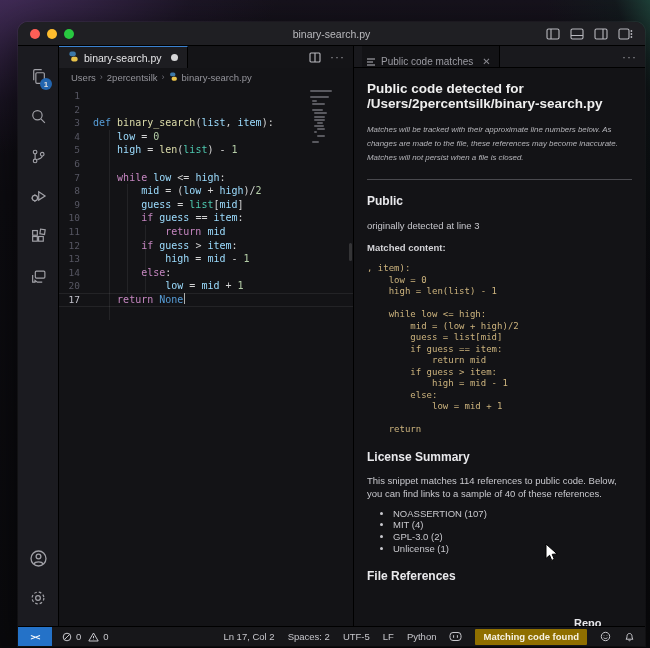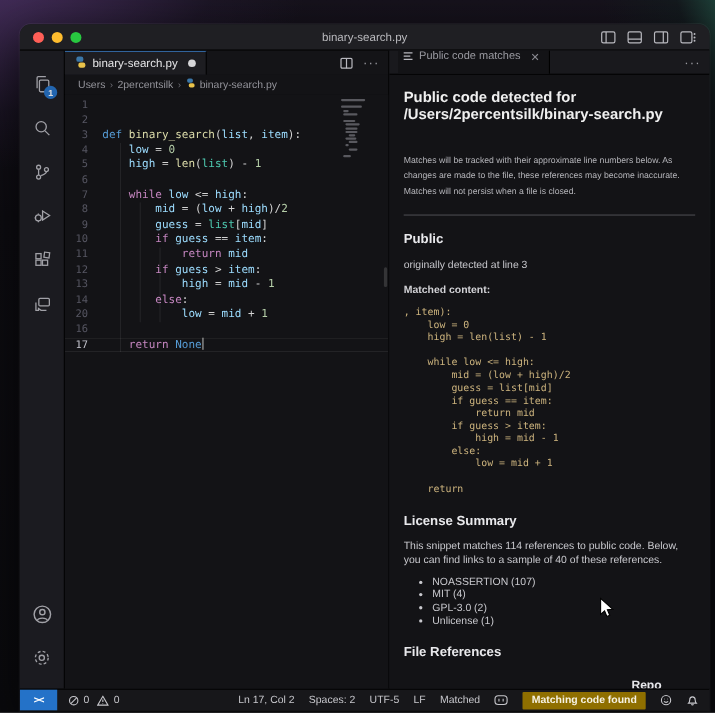--- a/index.html
+++ b/index.html
@@ -48,26 +48,26 @@
   .code-line.active { box-shadow:0 -1px 0 rgba(255,255,255,.07) inset, 0 1px 0 rgba(255,255,255,.07) inset; }
   .cursor-bar { display:inline-block; width:1px; height:11px; background:#aeafad; vertical-align:middle; margin-left:1px; }
   .indent-guide { position:absolute; width:1px; background:rgba(255,255,255,.07); }
   .minimap { position:absolute; top:4px; right:5px; width:38px; }
   .minimap .mm-line { height:2px; margin-bottom:1.2px; background:rgba(205,205,215,.38); border-radius:1px; }
   .ed-scroll { position:absolute; right:1px; top:157px; width:3px; height:18px; background:rgba(255,255,255,.14); border-radius:2px; }
   .divider { flex:0 0 1px; background:#000; }
   
   .panel { flex:1 1 auto; display:flex; flex-direction:column; background:#131316; min-width:0; position:relative; }
   .panel-tabrow { height:22px; flex:0 0 22px; display:flex; align-items:center; background:#19191d; border-bottom:1px solid #000; padding:0 8px; }
-  .panel-tab { display:flex; align-items:flex-start; gap:5px; font-size:10px; color:#9a9aa1; padding:0 4px; height:100%; background:#131316; border-right:1px solid #000; padding-right:8px; }
+  .panel-tab { display:flex; align-items:flex-end; gap:5px; font-size:10px; color:#9a9aa1; padding:0 4px; height:100%; background:#131316; border-right:1px solid #000; padding-right:8px; }
   .panel-tab .closex { font-size:10px; color:#8b8b92; margin-left:4px; }
   .panel-more { margin-left:auto; color:#9a9aa0; font-size:12px; letter-spacing:1px; }
   .panel-content { flex:1; overflow:hidden; padding:0 13px; position:relative; }
   .p-title { margin-top:14px; font-size:13.5px; font-weight:bold; color:#efefef; line-height:14.5px; overflow-wrap:break-word; }
-  .p-desc { margin-top:28px; font-size:7.9px; color:#b5b5ba; line-height:14px; }
+  .p-desc { margin-top:12px; font-size:7.9px; font-style:italic; color:#b5b5ba; line-height:14px; }
   .p-hr { margin-top:14px; border:none; border-top:1px solid #4a4a4f; }
   .p-h3 { margin-top:14px; font-size:12px; font-weight:bold; color:#e9e9ec; }
   .p-detected { margin-top:12px; font-size:9.5px; color:#c7c7cc; }
   .p-mlabel { margin-top:11px; font-size:9.5px; font-weight:bold; color:#d2d2d6; }
   .p-code { margin-top:10px; font-family:"DejaVu Sans Mono", monospace; font-size:9px; line-height:11.5px; color:#cdb47e; white-space:pre; }
   .p-para { margin-top:10px; font-size:9.5px; color:#c9c9ce; line-height:13px; }
   .p-list { margin-top:8px; padding-left:26px; font-size:9.5px; color:#c9c9ce; line-height:11.8px; }
   .p-partial { position:absolute; left:220px; top:549px; font-size:11px; font-weight:bold; color:#e6e6ea; height:9px; overflow:hidden; }
   
   .statusbar { height:20px; flex:0 0 20px; background:#17171a; border-top:1px solid #000; display:flex; align-items:center; font-size:9.5px; color:#c7c7cc; }
@@ -232,21 +232,20 @@
             <div class="code-line"><span class="ln">6</span><span></span></div>
             <div class="code-line"><span class="ln">7</span><span><span style="color: rgb(212, 212, 212);">    </span><span style="color: rgb(197, 134, 192);">while</span><span style="color: rgb(212, 212, 212);"> </span><span style="color: rgb(156, 220, 254);">low</span><span style="color: rgb(212, 212, 212);"> &lt;= </span><span style="color: rgb(156, 220, 254);">high</span><span style="color: rgb(212, 212, 212);">:</span></span></div>
             <div class="code-line"><span class="ln">8</span><span><span style="color: rgb(212, 212, 212);">        </span><span style="color: rgb(156, 220, 254);">mid</span><span style="color: rgb(212, 212, 212);"> = (</span><span style="color: rgb(156, 220, 254);">low</span><span style="color: rgb(212, 212, 212);"> + </span><span style="color: rgb(156, 220, 254);">high</span><span style="color: rgb(212, 212, 212);">)/</span><span style="color: rgb(181, 206, 168);">2</span></span></div>
             <div class="code-line"><span class="ln">9</span><span><span style="color: rgb(212, 212, 212);">        </span><span style="color: rgb(156, 220, 254);">guess</span><span style="color: rgb(212, 212, 212);"> = </span><span style="color: rgb(78, 201, 176);">list</span><span style="color: rgb(212, 212, 212);">[</span><span style="color: rgb(156, 220, 254);">mid</span><span style="color: rgb(212, 212, 212);">]</span></span></div>
             <div class="code-line"><span class="ln">10</span><span><span style="color: rgb(212, 212, 212);">        </span><span style="color: rgb(197, 134, 192);">if</span><span style="color: rgb(212, 212, 212);"> </span><span style="color: rgb(156, 220, 254);">guess</span><span style="color: rgb(212, 212, 212);"> == </span><span style="color: rgb(156, 220, 254);">item</span><span style="color: rgb(212, 212, 212);">:</span></span></div>
             <div class="code-line"><span class="ln">11</span><span><span style="color: rgb(212, 212, 212);">            </span><span style="color: rgb(197, 134, 192);">return</span><span style="color: rgb(212, 212, 212);"> </span><span style="color: rgb(156, 220, 254);">mid</span></span></div>
             <div class="code-line"><span class="ln">12</span><span><span style="color: rgb(212, 212, 212);">        </span><span style="color: rgb(197, 134, 192);">if</span><span style="color: rgb(212, 212, 212);"> </span><span style="color: rgb(156, 220, 254);">guess</span><span style="color: rgb(212, 212, 212);"> &gt; </span><span style="color: rgb(156, 220, 254);">item</span><span style="color: rgb(212, 212, 212);">:</span></span></div>
             <div class="code-line"><span class="ln">13</span><span><span style="color: rgb(212, 212, 212);">            </span><span style="color: rgb(156, 220, 254);">high</span><span style="color: rgb(212, 212, 212);"> = </span><span style="color: rgb(156, 220, 254);">mid</span><span style="color: rgb(212, 212, 212);"> - </span><span style="color: rgb(181, 206, 168);">1</span></span></div>
             <div class="code-line"><span class="ln">14</span><span><span style="color: rgb(212, 212, 212);">        </span><span style="color: rgb(197, 134, 192);">else</span><span style="color: rgb(212, 212, 212);">:</span></span></div>
             <div class="code-line"><span class="ln">20</span><span><span style="color: rgb(212, 212, 212);">            </span><span style="color: rgb(156, 220, 254);">low</span><span style="color: rgb(212, 212, 212);"> = </span><span style="color: rgb(156, 220, 254);">mid</span><span style="color: rgb(212, 212, 212);"> + </span><span style="color: rgb(181, 206, 168);">1</span></span></div>
-            <div class="code-line"><span class="ln">16</span><span></span></div>
             <div class="code-line active"><span class="ln">17</span><span><span style="color: rgb(212, 212, 212);">    </span><span style="color: rgb(197, 134, 192);">return</span><span style="color: rgb(212, 212, 212);"> </span><span style="color: rgb(86, 156, 214);">None</span></span><span class="cursor-bar"></span></div>
           </div>
         <div class="indent-guide" style="left:50px; top:44px; height:190px;"></div>
         <div class="indent-guide" style="left:68px; top:98px; height:109px;"></div>
         <div class="indent-guide" style="left:86px; top:139px; height:68px;"></div>
         <div class="minimap" id="minimap">
             <div class="mm-line" style="margin-left: 0px; width: 22.32px;"></div>
             <div class="mm-line" style="margin-left: 0px; width: 0px; background: transparent;"></div>
             <div class="mm-line" style="margin-left: 0px; width: 18.6px;"></div>
             <div class="mm-line" style="margin-left: 2.2px; width: 4.34px;"></div>
@@ -340,21 +339,21 @@
             <circle cx="5.5" cy="7.6" r="0.4" fill="#c7c7cc" stroke="none"></circle>
           </svg>
         </span>
       <span>0</span>
     </div>
     <div class="sb-right">
       <span class="sb-item">Ln 17, Col 2</span>
       <span class="sb-item">Spaces: 2</span>
       <span class="sb-item">UTF-5</span>
       <span class="sb-item">LF</span>
-      <span class="sb-item">Matched</span>
+      <span class="sb-item">Python</span>
       <span class="sb-item">
           <svg class="icon-sm" width="13" height="11" viewBox="0 0 13 11">
             <rect x="1" y="1.5" width="11" height="8" rx="3"></rect>
             <line x1="4.6" y1="4.2" x2="4.6" y2="6.8"></line>
             <line x1="8.4" y1="4.2" x2="8.4" y2="6.8"></line>
           </svg>
         </span>
       <span class="sb-badge">Matching code found</span>
       <span class="sb-item">
           <svg class="icon-sm" width="11" height="11" viewBox="0 0 11 11">

